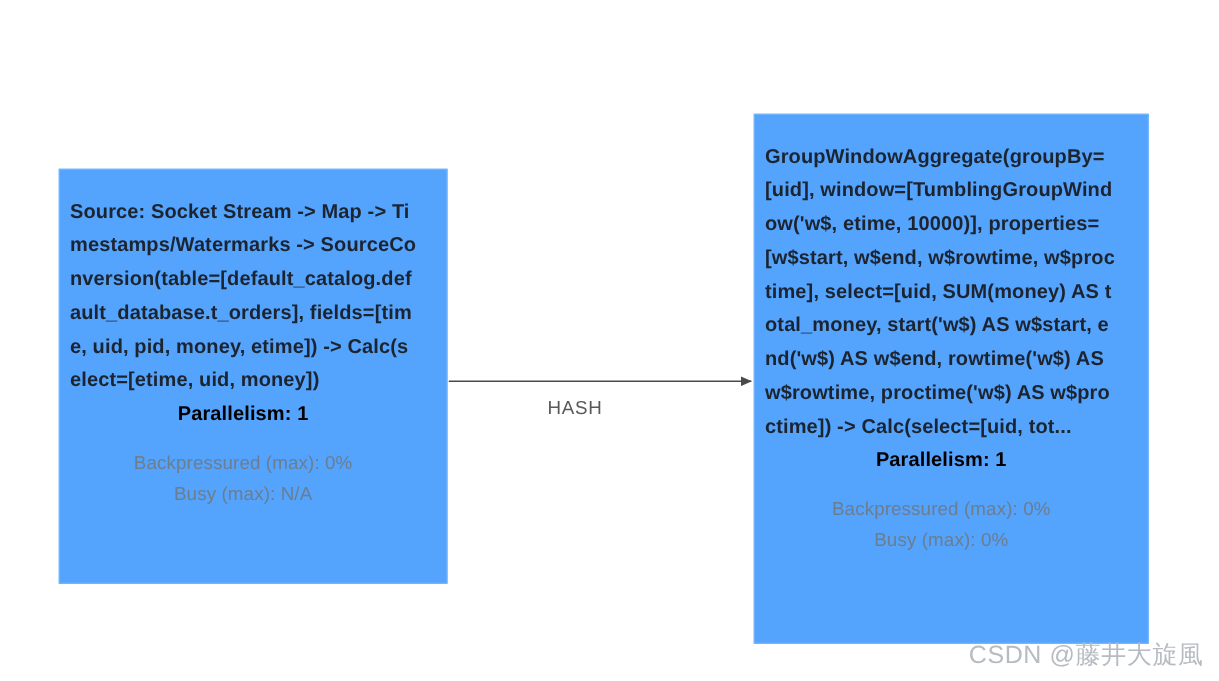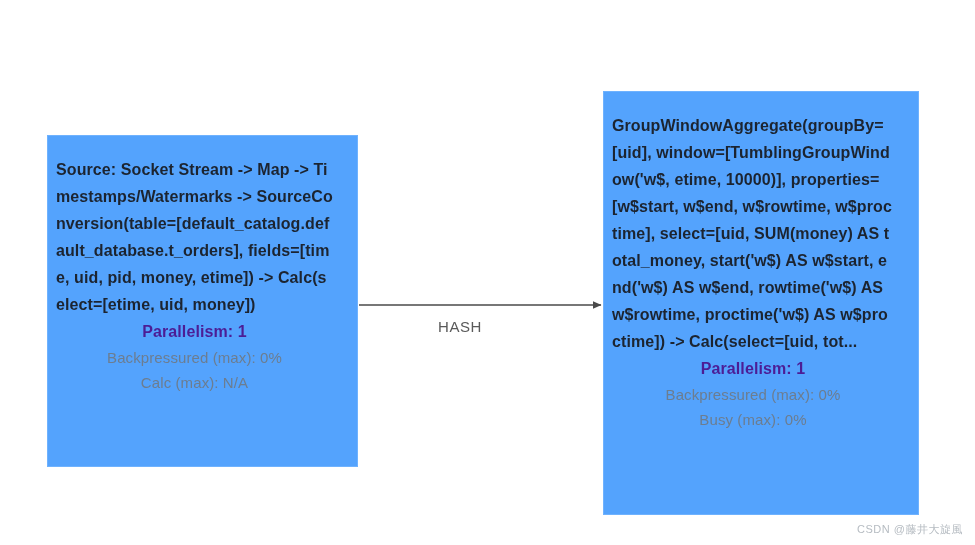--- a/index.html
+++ b/index.html
@@ -58,27 +58,28 @@
     overflow-wrap: anywhere;
     white-space: pre-wrap;
     text-align: left;
     margin: 0;
   }
 
   .op-parallelism {
     font-size: 16px;
     font-weight: bold;
     line-height: 27px;
-    color: #4c1d95;
+    color: #000000;
     text-align: center;
     margin: 0;
     letter-spacing: 0.1px;
   }
 
   .op-metrics {
+    margin-top: 13px;
     text-align: center;
   }
 
   .op-metric-line {
     font-size: 15px;
     font-weight: normal;
     line-height: 25px;
     color: #6c7d90;
     text-align: center;
     letter-spacing: 0.1px;
@@ -104,21 +105,21 @@
     color: #5a5a5a;
     letter-spacing: 0.6px;
     font-family: "Liberation Sans", sans-serif;
   }
 
   
   #watermark {
     position: absolute;
     right: 12px;
     bottom: 8px;
-    font-size: 11px;
+    font-size: 20px;
     color: #b6bcc2;
     letter-spacing: 0.5px;
     font-family: "Liberation Sans", sans-serif;
     white-space: nowrap;
     margin-left: 42px;
   }
 </style>
 </head>
 <body>
 
@@ -133,21 +134,21 @@
     <line x1="359" y1="305" x2="601" y2="305" stroke="#4a4a4a" stroke-width="1.3" marker-end="url(#arrowhead)"></line>
   </svg>
 
   <div class="edge-label">HASH</div>
 
   <div class="op-node" id="node-source">
     <div class="op-desc">Source: Socket Stream -&gt; Map -&gt; Timestamps/Watermarks -&gt; SourceConversion(table=[default_catalog.default_database.t_orders], fields=[time, uid, pid, money, etime]) -&gt; Calc(select=[etime, uid, money])</div>
     <div class="op-parallelism">Parallelism: 1</div>
     <div class="op-metrics">
       <div class="op-metric-line">Backpressured (max): 0%</div>
-      <div class="op-metric-line">Calc (max): N/A</div>
+      <div class="op-metric-line">Busy (max): N/A</div>
     </div>
   </div>
 
   <div class="op-node" id="node-aggregate">
     <div class="op-desc">GroupWindowAggregate(groupBy=[uid], window=[TumblingGroupWindow('w$, etime, 10000)], properties=[w$start, w$end, w$rowtime, w$proctime], select=[uid, SUM(money) AS total_money, start('w$) AS w$start, end('w$) AS w$end, rowtime('w$) AS w$rowtime, proctime('w$) AS w$proctime]) -&gt; Calc(select=[uid, tot...</div>
     <div class="op-parallelism">Parallelism: 1</div>
     <div class="op-metrics">
       <div class="op-metric-line">Backpressured (max): 0%</div>
       <div class="op-metric-line">Busy (max): 0%</div>
     </div>

